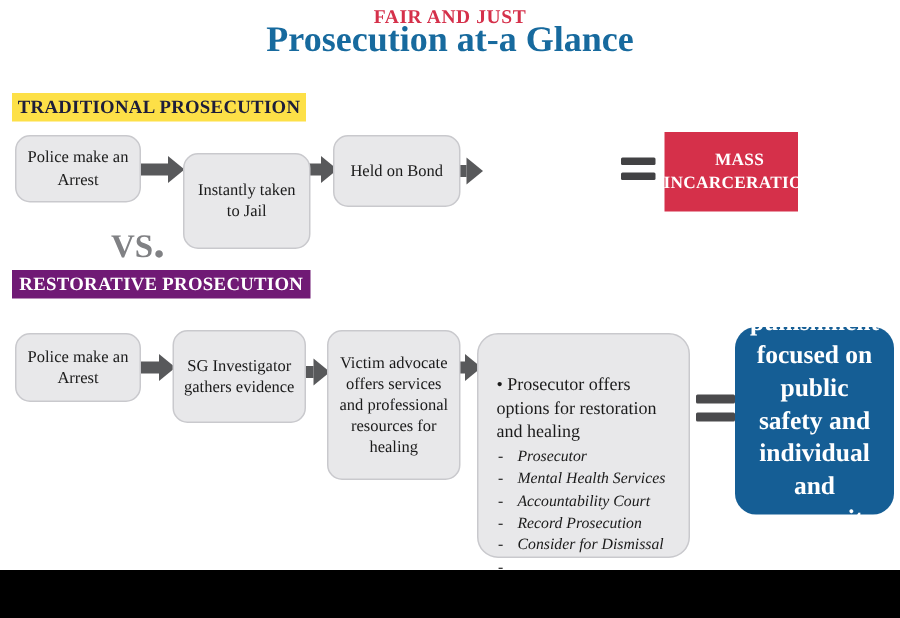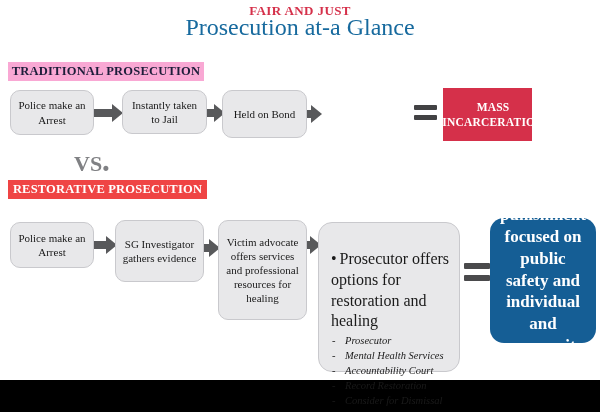--- a/index.html
+++ b/index.html
@@ -7,62 +7,62 @@
     position:relative; width:600px; height:412px; background:#ffffff;
     font-family:"Liberation Serif", serif; overflow:hidden;
   }
   
   .eyebrow {
     position:absolute; top:3px; left:0; width:100%; text-align:center;
     color:#d5304a; font-weight:bold; font-size:13px; letter-spacing:.4px;
   }
   .main-title {
     position:absolute; top:14px; left:0; width:100%; text-align:center;
-    color:#176a9e; font-weight:normal; font-size:24px;
+    color:#176a9e; font-weight:bold; font-size:24px;
   }
   
   .bar-header {
     position:absolute; height:19px; display:flex; align-items:center; justify-content:center;
     font-weight:bold; font-size:12.5px; letter-spacing:.2px;
   }
-  #trad-bar { left:8px;  top:62px;  width:196px; background:#f9a8d4; color:#1d1d3a; }
-  #rest-bar { left:8px;  top:180px; width:199px; background:#ef4444; color:#ffffff; }
+  #trad-bar { left:8px;  top:62px;  width:196px; background:#fde047; color:#1d1d3a; }
+  #rest-bar { left:8px;  top:180px; width:199px; background:#701a75; color:#ffffff; }
   
   .vs {
     position:absolute; left:74px; top:143px; font-size:31px; font-weight:bold;
     color:#808184; font-variant:small-caps;
   }
   
   .box {
     position:absolute; background:#e8e8ea; border:1px solid #c9c9cd; border-radius:10px;
     display:flex; align-items:center; justify-content:center; text-align:center;
     color:#1a1a1a; font-size:11px; line-height:1.28; padding:4px 6px; box-sizing:border-box;
     z-index:2;
   }
   #t-step1 { left:10px;  top:90px; width:84px;  height:45px; }
-  #t-step2 { left:122px; top:90px; width:85px;  height:44px; }
+  #t-step2 { left:122px; top:102px; width:85px;  height:64px; }
   #t-step3 { left:222px; top:90px; width:85px;  height:48px; }
   #t-step4 { left:320px; top:85px; width:84px;  height:60px; }
   #t-result {
     left:443px; top:88px; width:89px; height:53px; background:#d5304a; border:none;
     color:#ffffff; font-weight:bold; border-radius:0; font-size:11.5px; letter-spacing:.2px;padding-left:17px;
   }
   #r-step1 { left:10px;  top:222px; width:84px; height:46px; }
   #r-step2 { left:115px; top:220px; width:89px; height:62px; }
   #r-step3 { left:218px; top:220px; width:89px; height:100px; }
   #r-big {
     left:318px; top:222px; width:142px; height:150px; border-radius:14px;
     display:block; text-align:left; padding:26px 8px 6px 12px;
   }
   #r-result {
     left:490px; top:218px; width:106px; height:125px; background:#155e95; border:none;
     color:#ffffff; font-weight:bold; border-radius:14px; font-size:17px; padding:10px 8px;
   }
   
-  .intro-row { font-size:16px; line-height:1.3; margin-bottom:2px; }
+  .intro-row { font-size:12px; line-height:1.3; margin-bottom:2px; }
   .intro-row .bullet { margin-right:3px; }
   .opt { display:flex; font-style:italic; font-size:10.5px; line-height:1.42; }
   .opt-dash { width:13px; padding-left:1px; font-style:normal; flex:none; }
   .opt-text { flex:1; }
   
   .arrow { position:absolute; display:flex; align-items:center; height:18px; z-index:1; }
   .arrow-body { height:8px; background:#58595b; flex:1; }
   .arrow-head {
     width:0; height:0; flex:none;
     border-left:11px solid #58595b; border-top:9px solid transparent; border-bottom:9px solid transparent;
@@ -147,21 +147,21 @@
     <div class="opt">
         <span class="opt-dash">-</span>
         <span class="opt-text">Mental Health Services</span>
       </div>
     <div class="opt">
         <span class="opt-dash">-</span>
         <span class="opt-text">Accountability Court</span>
       </div>
     <div class="opt">
         <span class="opt-dash">-</span>
-        <span class="opt-text">Record Restoration</span>
+        <span class="opt-text">Record Prosecution</span>
       </div>
     <div class="opt">
         <span class="opt-dash">-</span>
         <span class="opt-text">Consider for Dismissal</span>
       </div>
     <div class="opt">
         <span class="opt-dash">-</span>
         <span class="opt-text"></span>
       </div>
   </div>

